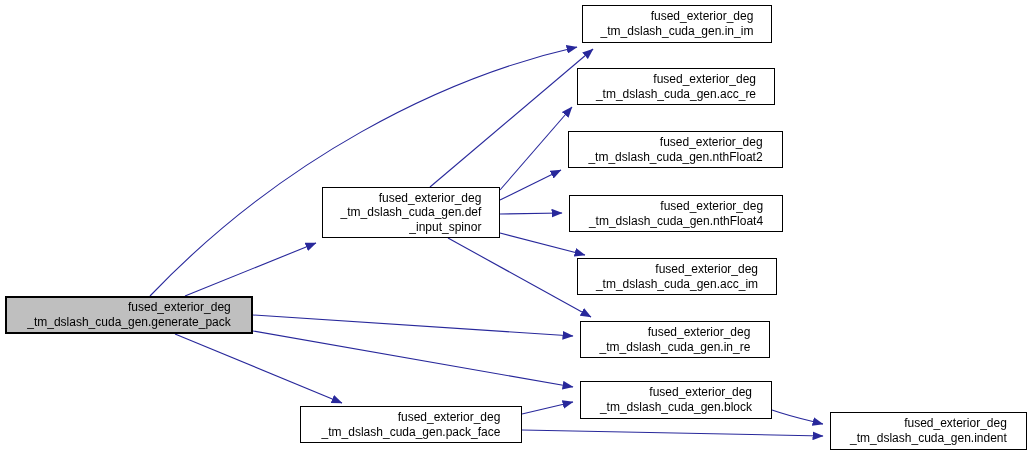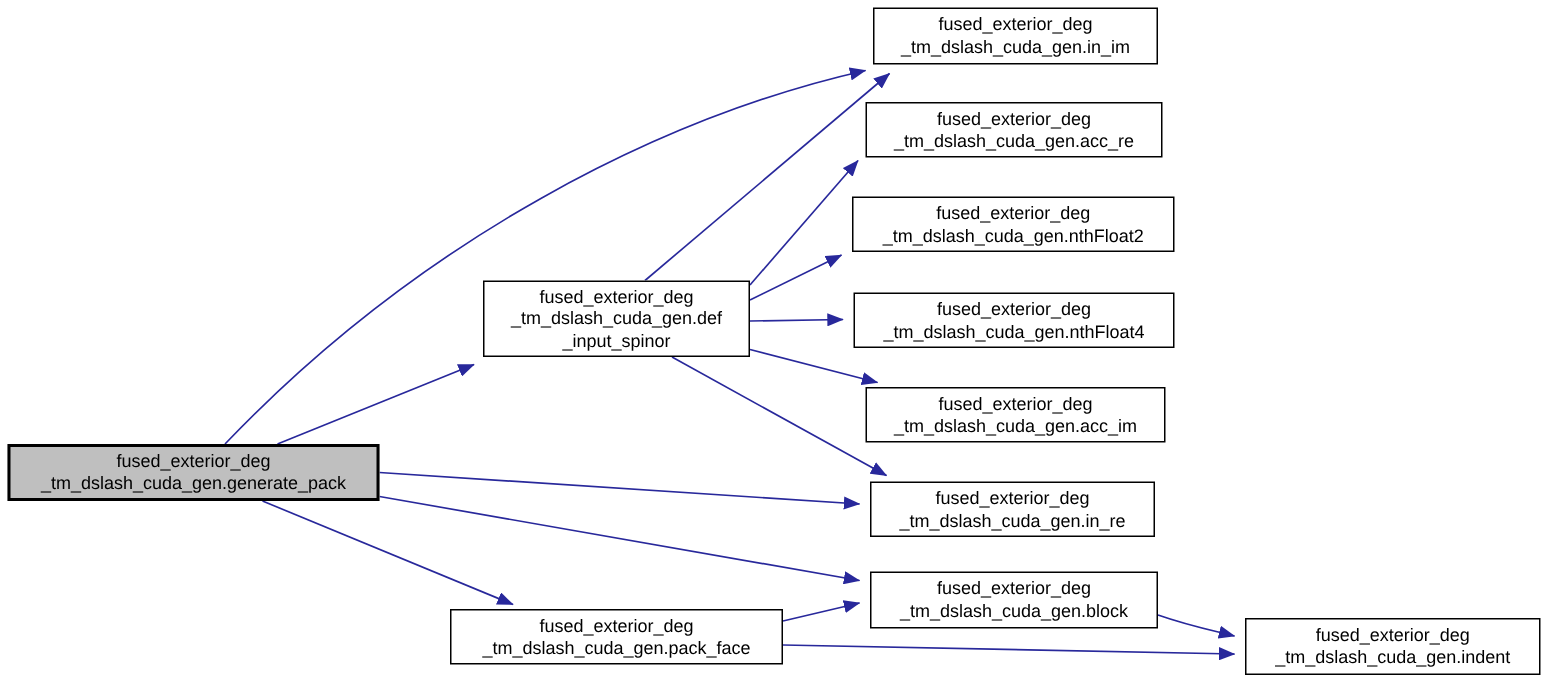--- a/index.html
+++ b/index.html
@@ -28,21 +28,21 @@
   }
   .node {
     position: absolute;
     box-sizing: border-box;
     border: 1px solid #000000;
     background: #ffffff;
     color: #000000;
     display: flex;
     align-items: center;
     justify-content: center;
-    text-align: center;
+    text-align: right;
     font-size: 12px;
     line-height: 1.22;
     white-space: pre-line;
     cursor: pointer;
   }
   .node.highlight {
     border: 2px solid #000000;
     cursor: default;
   }
 </style>

